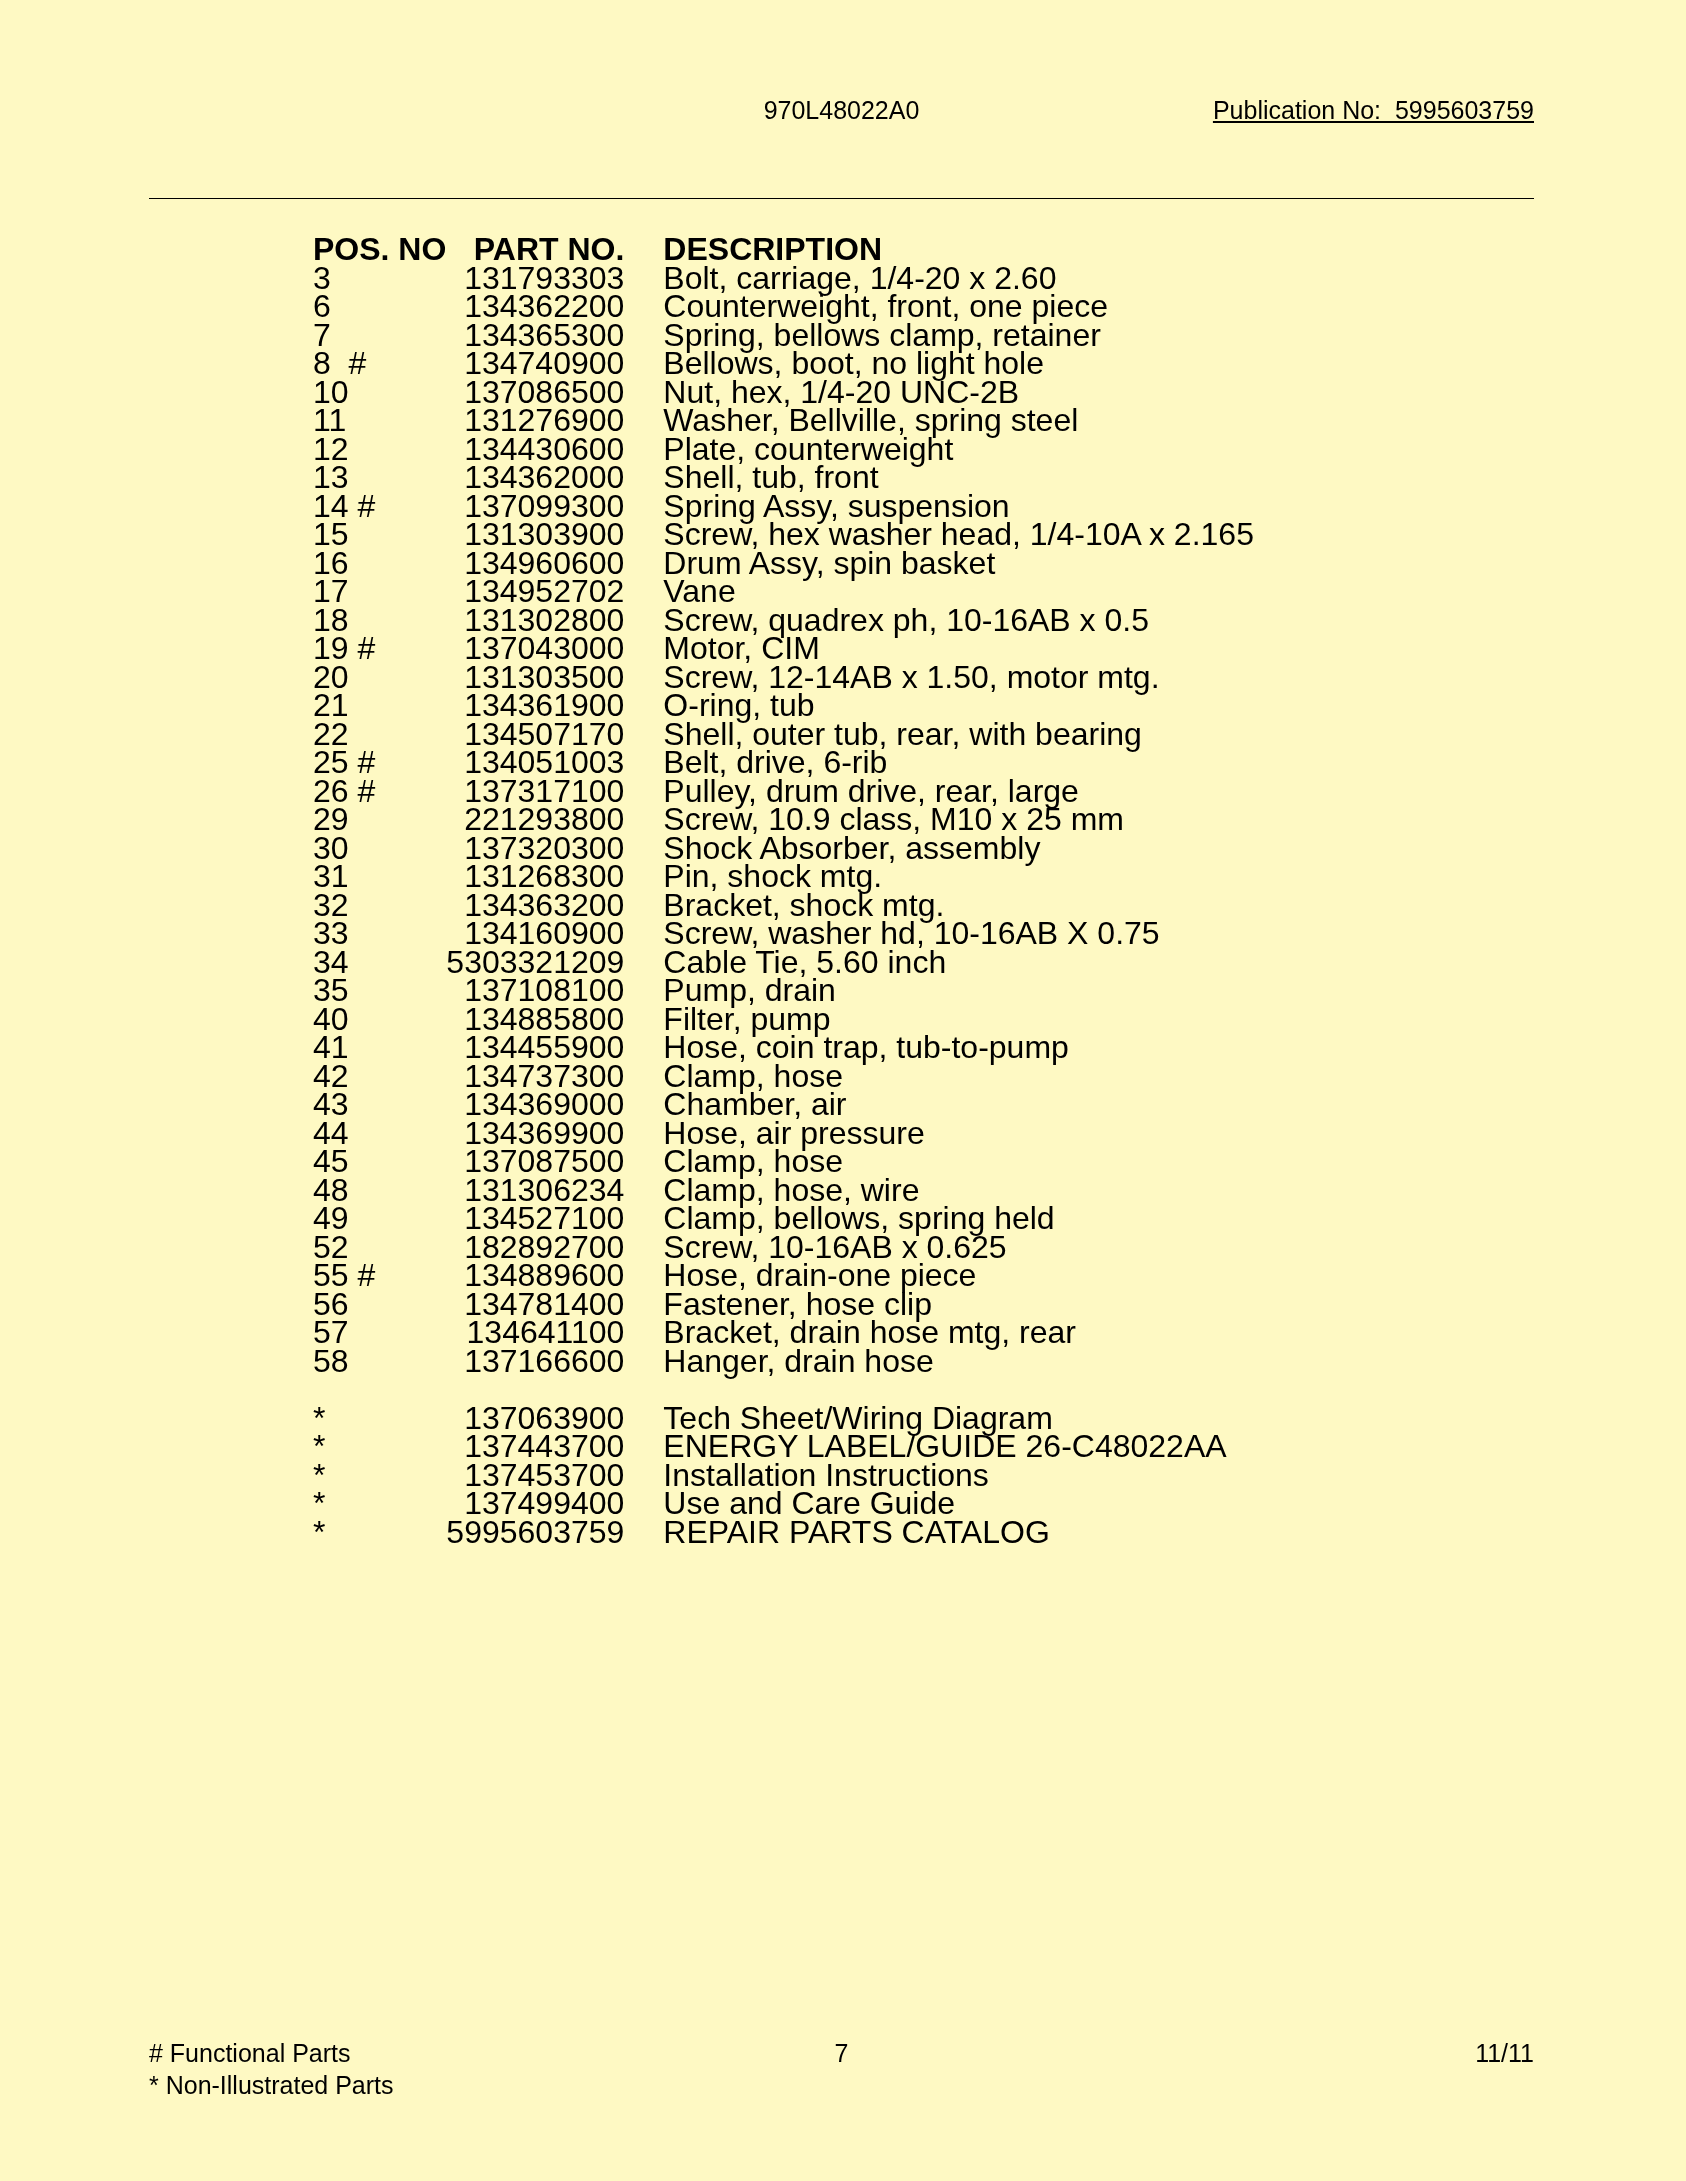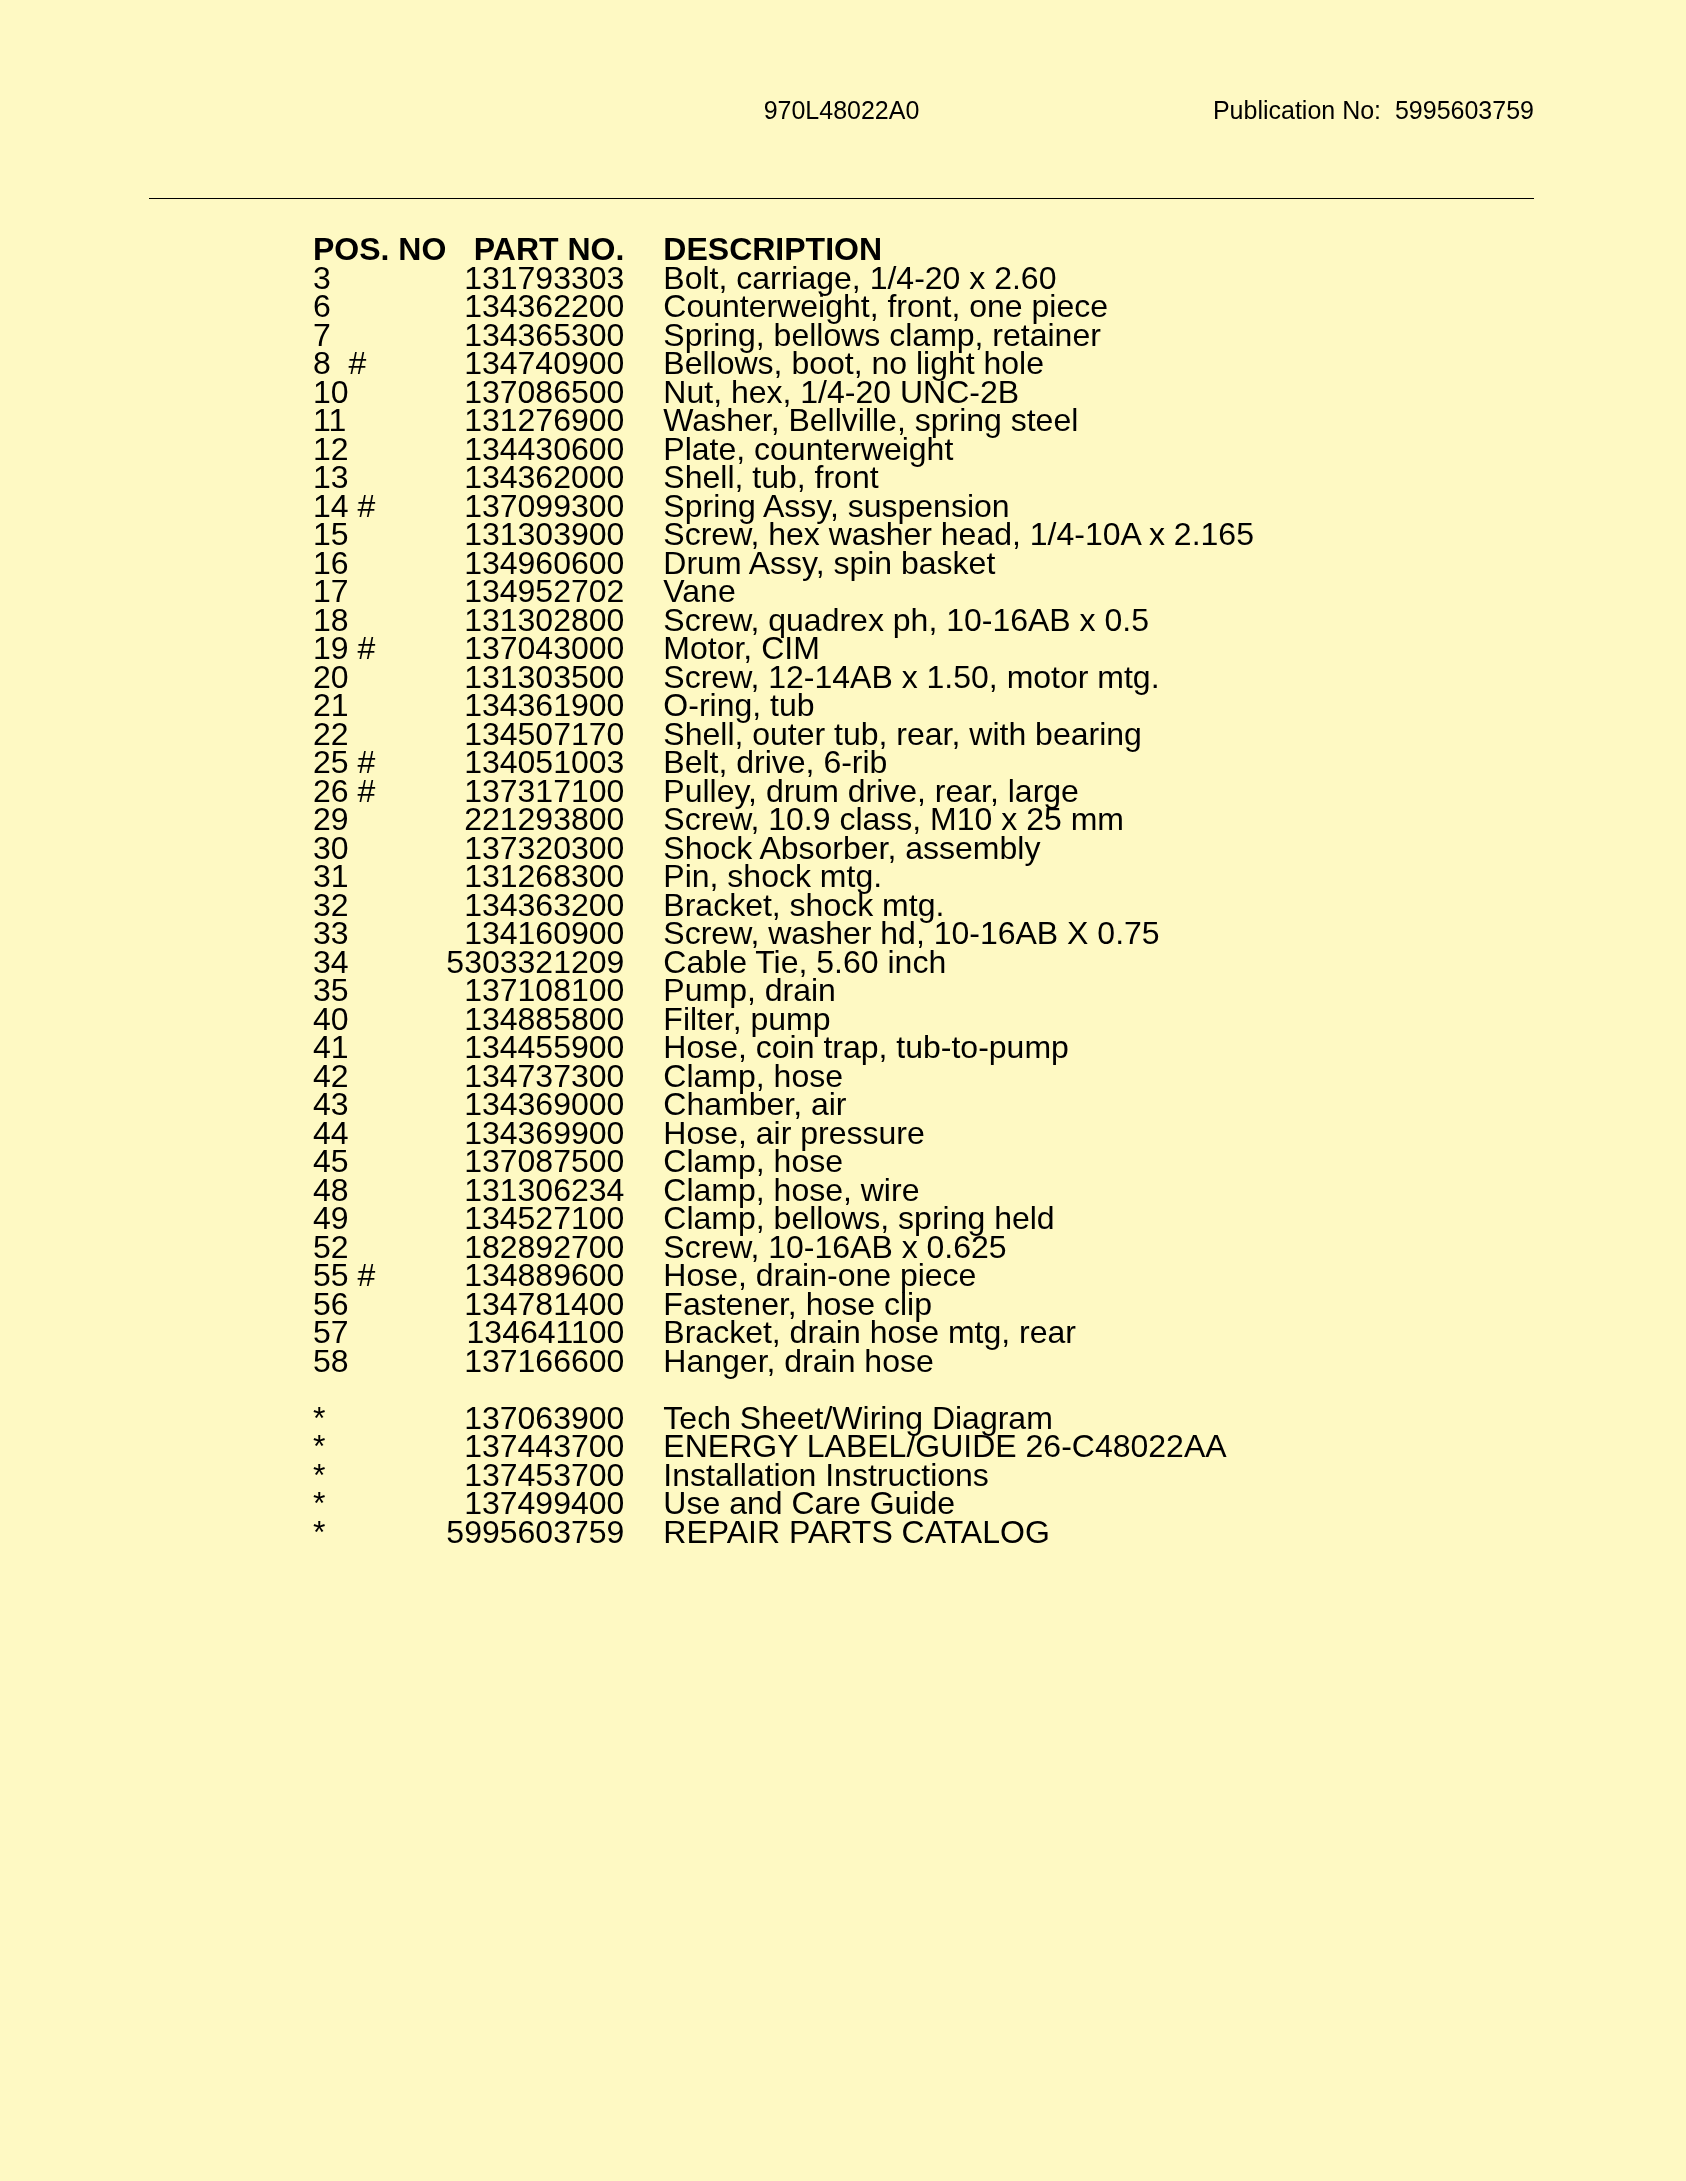--- a/index.html
+++ b/index.html
@@ -31,20 +31,21 @@
     position: absolute;
     left: 0;
     right: 0;
     text-align: center;
   }
   .publication-number {
     position: absolute;
     right: 0;
     top: 0;
     white-space: pre;
+    text-decoration: underline;
   }
   .page-title {
     position: absolute;
     top: 154px;
     left: 0;
     width: 100%;
     text-align: center;
     font-size: 27.5px;
     font-weight: bold;
     letter-spacing: 0.5px;
@@ -348,15 +349,25 @@
           </tr>
           <tr>
             <td class="col-pos">*</td>
             <td class="col-part">5995603759</td>
             <td class="col-desc">REPAIR PARTS CATALOG</td>
           </tr>
         </tbody>
     </table>
   </div>
 
+  <div class="footer">
+    <div class="footer-line1">
+      <span class="functional-note"># Functional Parts</span>
+      <span class="page-number">7</span>
+      <span class="revision-date">11/11</span>
+    </div>
+    <div class="footer-line2">
+      <span>* Non-Illustrated Parts</span>
+    </div>
+  </div>
 
 </div>
 
 
 </body></html>

